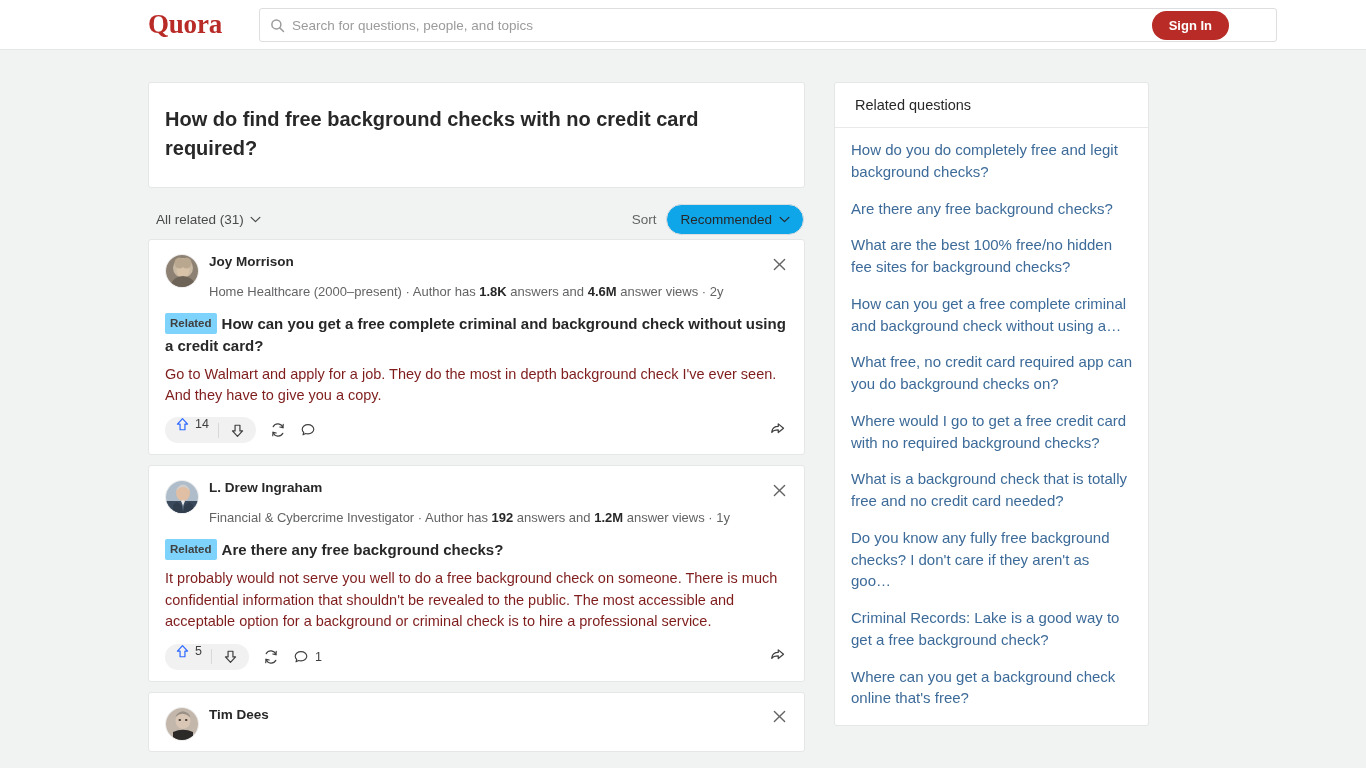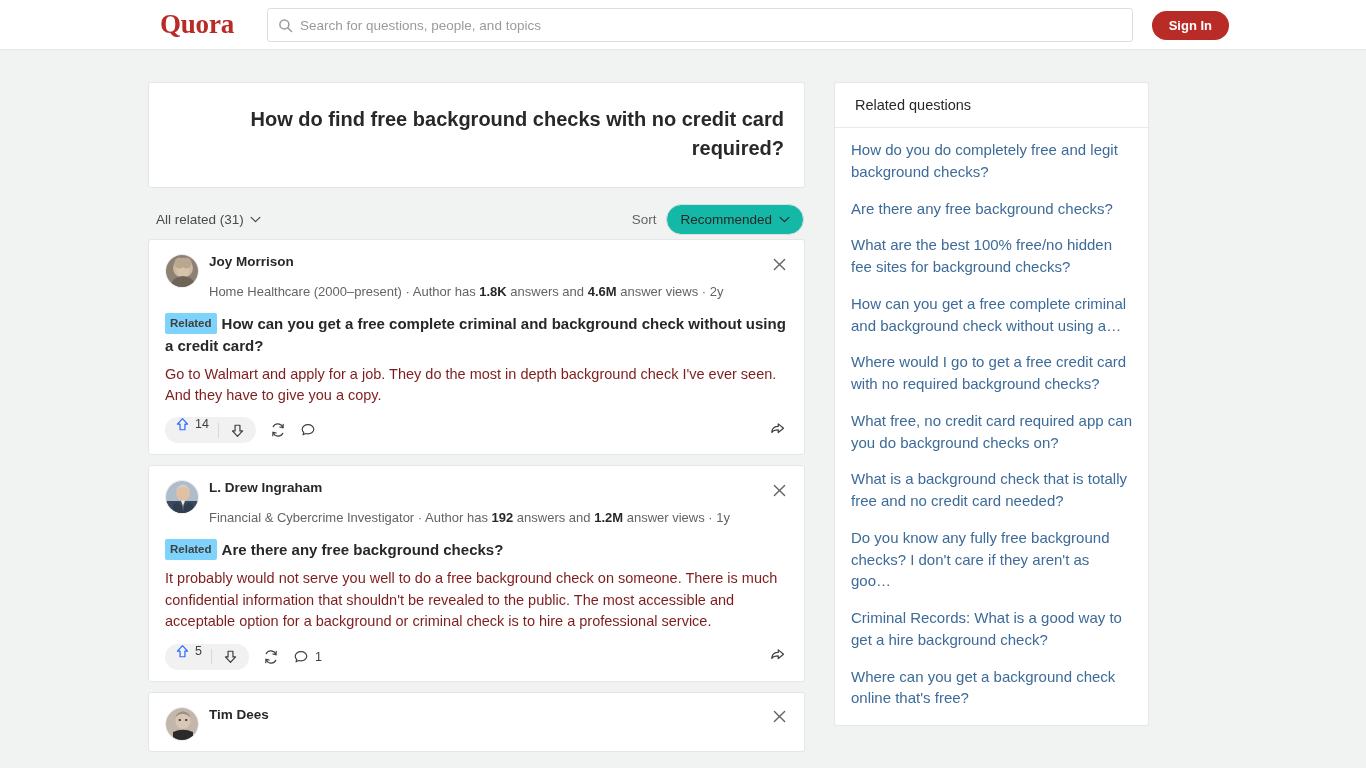--- a/index.html
+++ b/index.html
@@ -12,28 +12,28 @@
 
   
   .header {
     position: absolute; top: 0; left: 0;
     width: 1366px; height: 50px;
     background: #ffffff;
     border-bottom: 1px solid #e4e6e8;
     display: flex; align-items: center;
   }
   .brand {
-    position: absolute; left: 160px; top: 9px;
+    position: absolute; left: 148px; top: 9px;
     font-family: "Liberation Serif", serif;
     font-size: 27px; font-weight: bold;
     color: #b92b27; letter-spacing: -0.2px;
   }
   .search-wrap {
-    position: absolute; left: 267px; top: 8px;
-    width: 866px; height: 34px;
+    position: absolute; left: 259px; top: 8px;
+    width: 1018px; height: 34px;
     background: #ffffff;
     border: 1px solid #dddee0;
     border-radius: 3px;
     display: flex; align-items: center;
   }
   .search-icon { margin-left: 10px; display: flex; align-items: center; }
   .search-input {
     flex: 1; border: none; outline: none;
     font-family: "Liberation Sans", sans-serif;
     font-size: 13.5px; color: #282829;
@@ -56,42 +56,41 @@
 
   .main-col { position: absolute; left: 148px; top: 32px; width: 657px; }
   .side-col { position: absolute; left: 834px; top: 32px; width: 315px; }
 
   
   .q-card {
     background: #ffffff;
     border: 1px solid #e4e6e8;
     border-radius: 3px;
     padding: 22px 20px 24px 16px;
-    text-align: right;
   }
   .q-title {
     font-size: 20px; font-weight: bold;
     color: #282829; line-height: 1.45;
   }
 
   
   .filter-row {
     display: flex; align-items: center; justify-content: space-between;
     height: 40px; margin-top: 11px; padding: 0 1px 0 8px;
   }
   .all-related {
     display: flex; align-items: center; gap: 6px;
     font-size: 13.5px; color: #4a4a4a; cursor: pointer;
   }
   .sort-group { display: flex; align-items: center; gap: 10px; }
   .sort-label { font-size: 13.5px; color: #636466; }
   .sort-pill {
     display: flex; align-items: center; gap: 7px;
     border: 1px solid #dddee0; border-radius: 17px;
-    padding: 7px 13px; background: #14b8a6;
+    padding: 7px 13px; background: #0ea5e9;
     font-size: 13.5px; color: #282829; cursor: pointer; justify-content: space-between;
   }
   .chev { display: inline-flex; }
 
   
   .a-card {
     position: relative;
     background: #ffffff;
     border: 1px solid #e4e6e8;
     border-radius: 3px;
@@ -397,23 +396,23 @@
   </div>
 
   <div class="side-col">
     <div class="side-card">
       <div class="side-head">Related questions</div>
       <div class="side-list">
         <a class="side-link">How do you do completely free and legit background checks?</a>
         <a class="side-link">Are there any free background checks?</a>
         <a class="side-link">What are the best 100% free/no hidden fee sites for background checks?</a>
         <a class="side-link">How can you get a free complete criminal and background check without using a…</a>
+        <a class="side-link">What free, no credit card required app can you do background checks on?</a>
         <a class="side-link">Where would I go to get a free credit card with no required background checks?</a>
-        <a class="side-link">What free, no credit card required app can you do background checks on?</a>
         <a class="side-link">What is a background check that is totally free and no credit card needed?</a>
         <a class="side-link">Do you know any fully free background checks? I don't care if they aren't as goo…</a>
-        <a class="side-link">Criminal Records: What is a good way to get a hire background check?</a>
+        <a class="side-link">Criminal Records: Lake is a good way to get a free background check?</a>
         <a class="side-link">Where can you get a background check online that's free?</a>
       </div>
     </div>
   </div>
 
 </div>
 
 </body></html>

